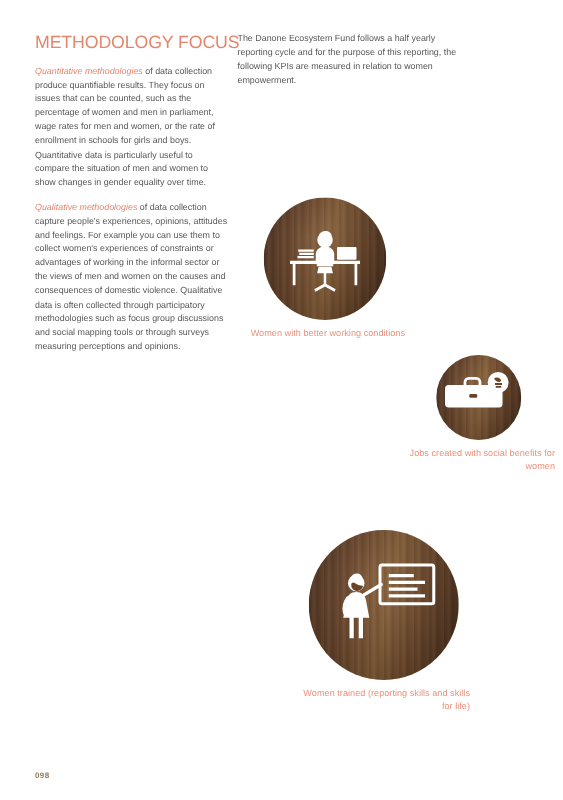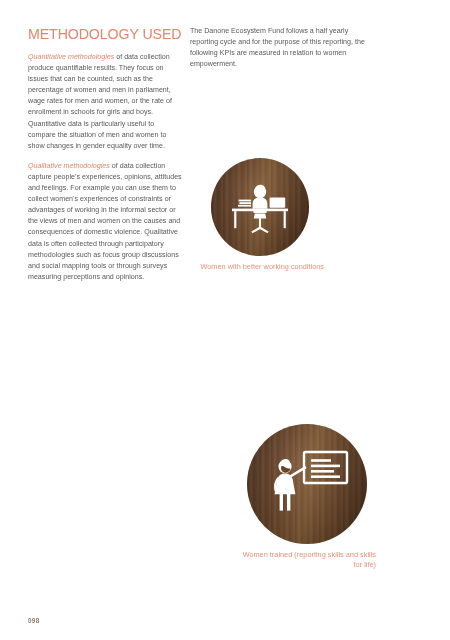--- a/index.html
+++ b/index.html
@@ -134,21 +134,21 @@
     font-weight: 700;
     letter-spacing: 0.3px;
   }
 </style>
 </head>
 <body>
 
 <div class="page">
 
   <div class="col-left">
-    <h2 class="section-title">METHODOLOGY USED</h2>
+    <h2 class="section-title">METHODOLOGY FOCUS</h2>
 
     <p class="body-text">
       <span class="lead">Quantitative methodologies</span><span> of data collection produce quantifiable results. They focus on issues that can be counted, such as the percentage of women and men in parliament, wage rates for men and women, or the rate of enrollment in schools for girls and boys. Quantitative data is particularly useful to compare the situation of men and women to show changes in gender equality over time.</span>
     </p>
 
     <p class="body-text">
       <span class="lead">Qualitative methodologies</span><span> of data collection capture people's experiences, opinions, attitudes and feelings. For example you can use them to collect women's experiences of constraints or advantages of working in the informal sector or the views of men and women on the causes and consequences of domestic violence. Qualitative data is often collected through participatory methodologies such as focus group discussions and social mapping tools or through surveys measuring perceptions and opinions.</span>
     </p>
   </div>
 
@@ -182,20 +182,40 @@
           <path d="M25.8 34.4h10.4l1.1 5.2H24.7z"></path>
           <rect x="30" y="39.2" width="2" height="10"></rect>
           <path d="M31 47.6l-8.6 4.8 1.1 1.9 8.6-4.8z"></path>
           <path d="M31 47.6l8.6 4.8-1.1 1.9-8.6-4.8z"></path>
         </svg>
       </div>
     </div>
     <div class="kpi-caption">Women with better working conditions</div>
   </div>
 
+  <div class="kpi" id="kpi-jobs-created">
+    <div class="kpi-circle">
+      <div class="kpi-icon">
+        <svg width="58" height="42" viewBox="0 0 58 42">
+
+          <rect x="2" y="11" width="46" height="18" rx="3" fill="#ffffff"></rect>
+
+          <path d="M18 11V8.6a3 3 0 013-3h6a3 3 0 013 3V11" fill="none" stroke="#ffffff" stroke-width="2.2"></path>
+
+          <rect x="21.4" y="18.2" width="6.4" height="3" rx="1.1" fill="#6b4428"></rect>
+
+          <circle cx="44.5" cy="9" r="8.4" fill="#ffffff"></circle>
+
+          <path d="M41.2 5.8c1.6-1.3 3.9-1.1 5.1.4.9 1.1.6 2.2-.6 2.3-1.9.2-3.4-.8-4.5-2.7z" fill="#6b4428"></path>
+          <path d="M42 9.4h5.6v1.5H42zM42.6 11.8h4.4v1.4h-4.4z" fill="#6b4428"></path>
+        </svg>
+      </div>
+    </div>
+    <div class="kpi-caption">Jobs created with social benefits for women</div>
+  </div>
 
 
   <div class="kpi" id="kpi-women-trained">
     <div class="kpi-circle">
       <div class="kpi-icon">
         <svg width="86" height="74" viewBox="0 0 86 74">
 
           <rect x="40" y="5" width="43" height="31" rx="1.6" fill="none" stroke="#ffffff" stroke-width="2.4"></rect>
 
           <rect x="47" y="12.2" width="20" height="2.6" fill="#ffffff"></rect>

